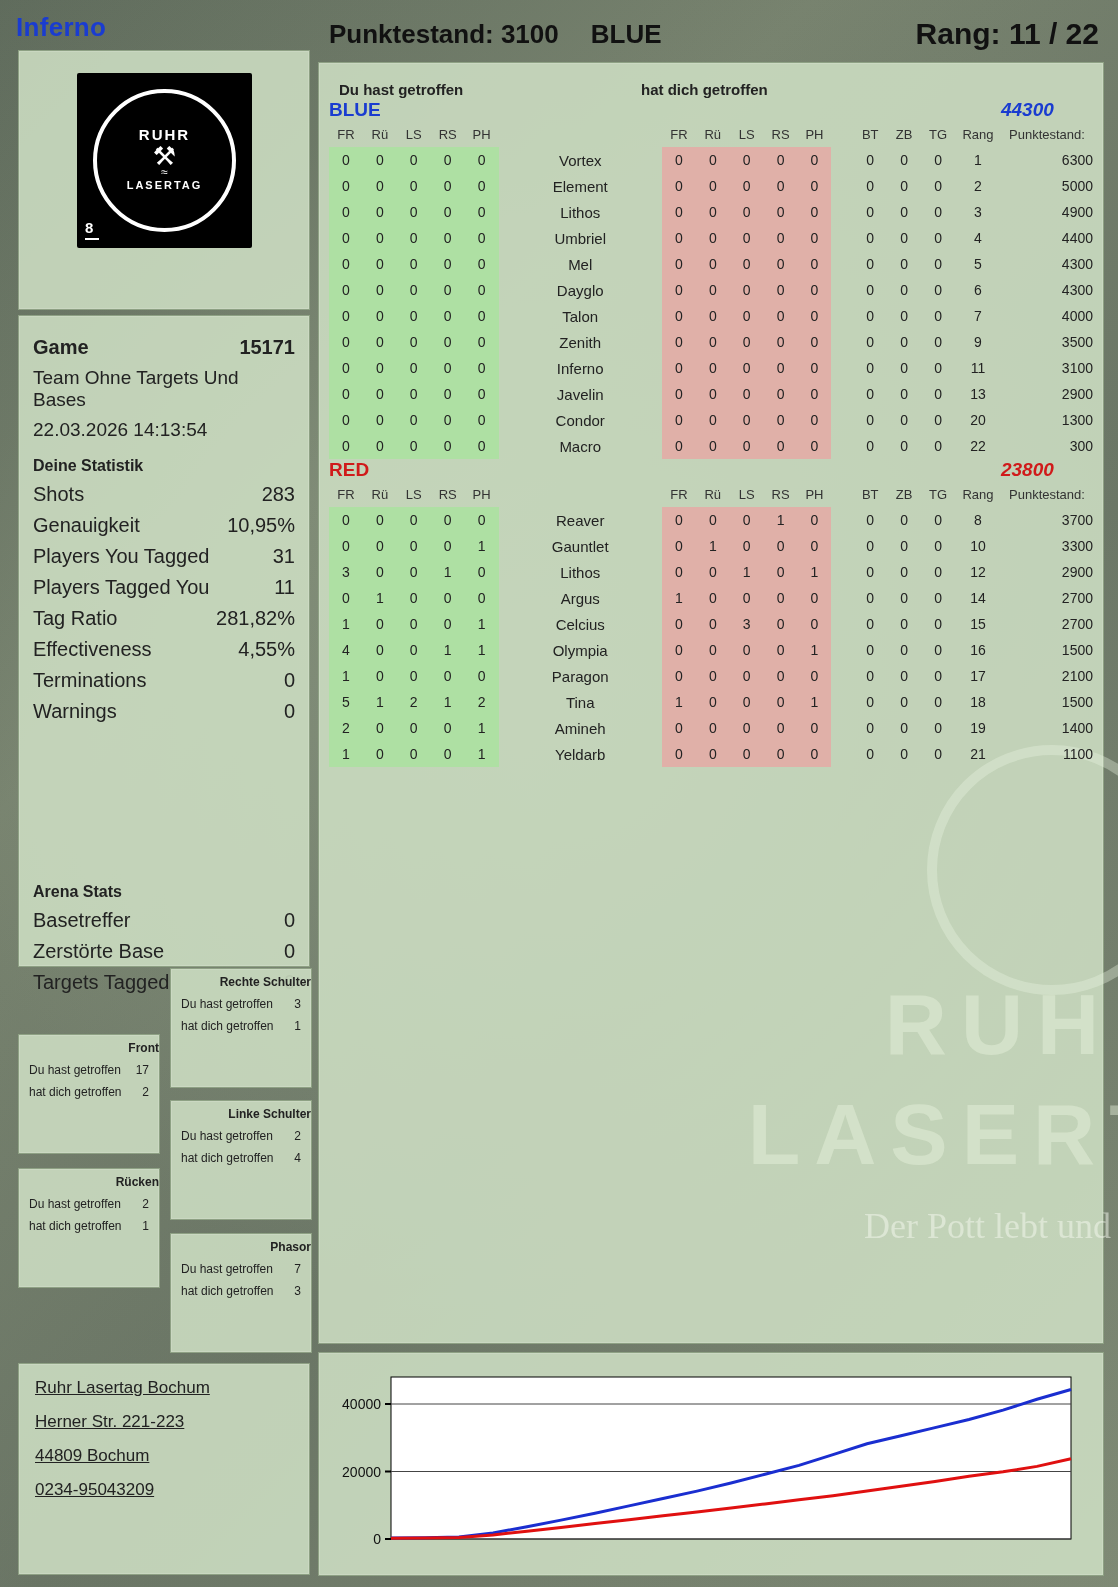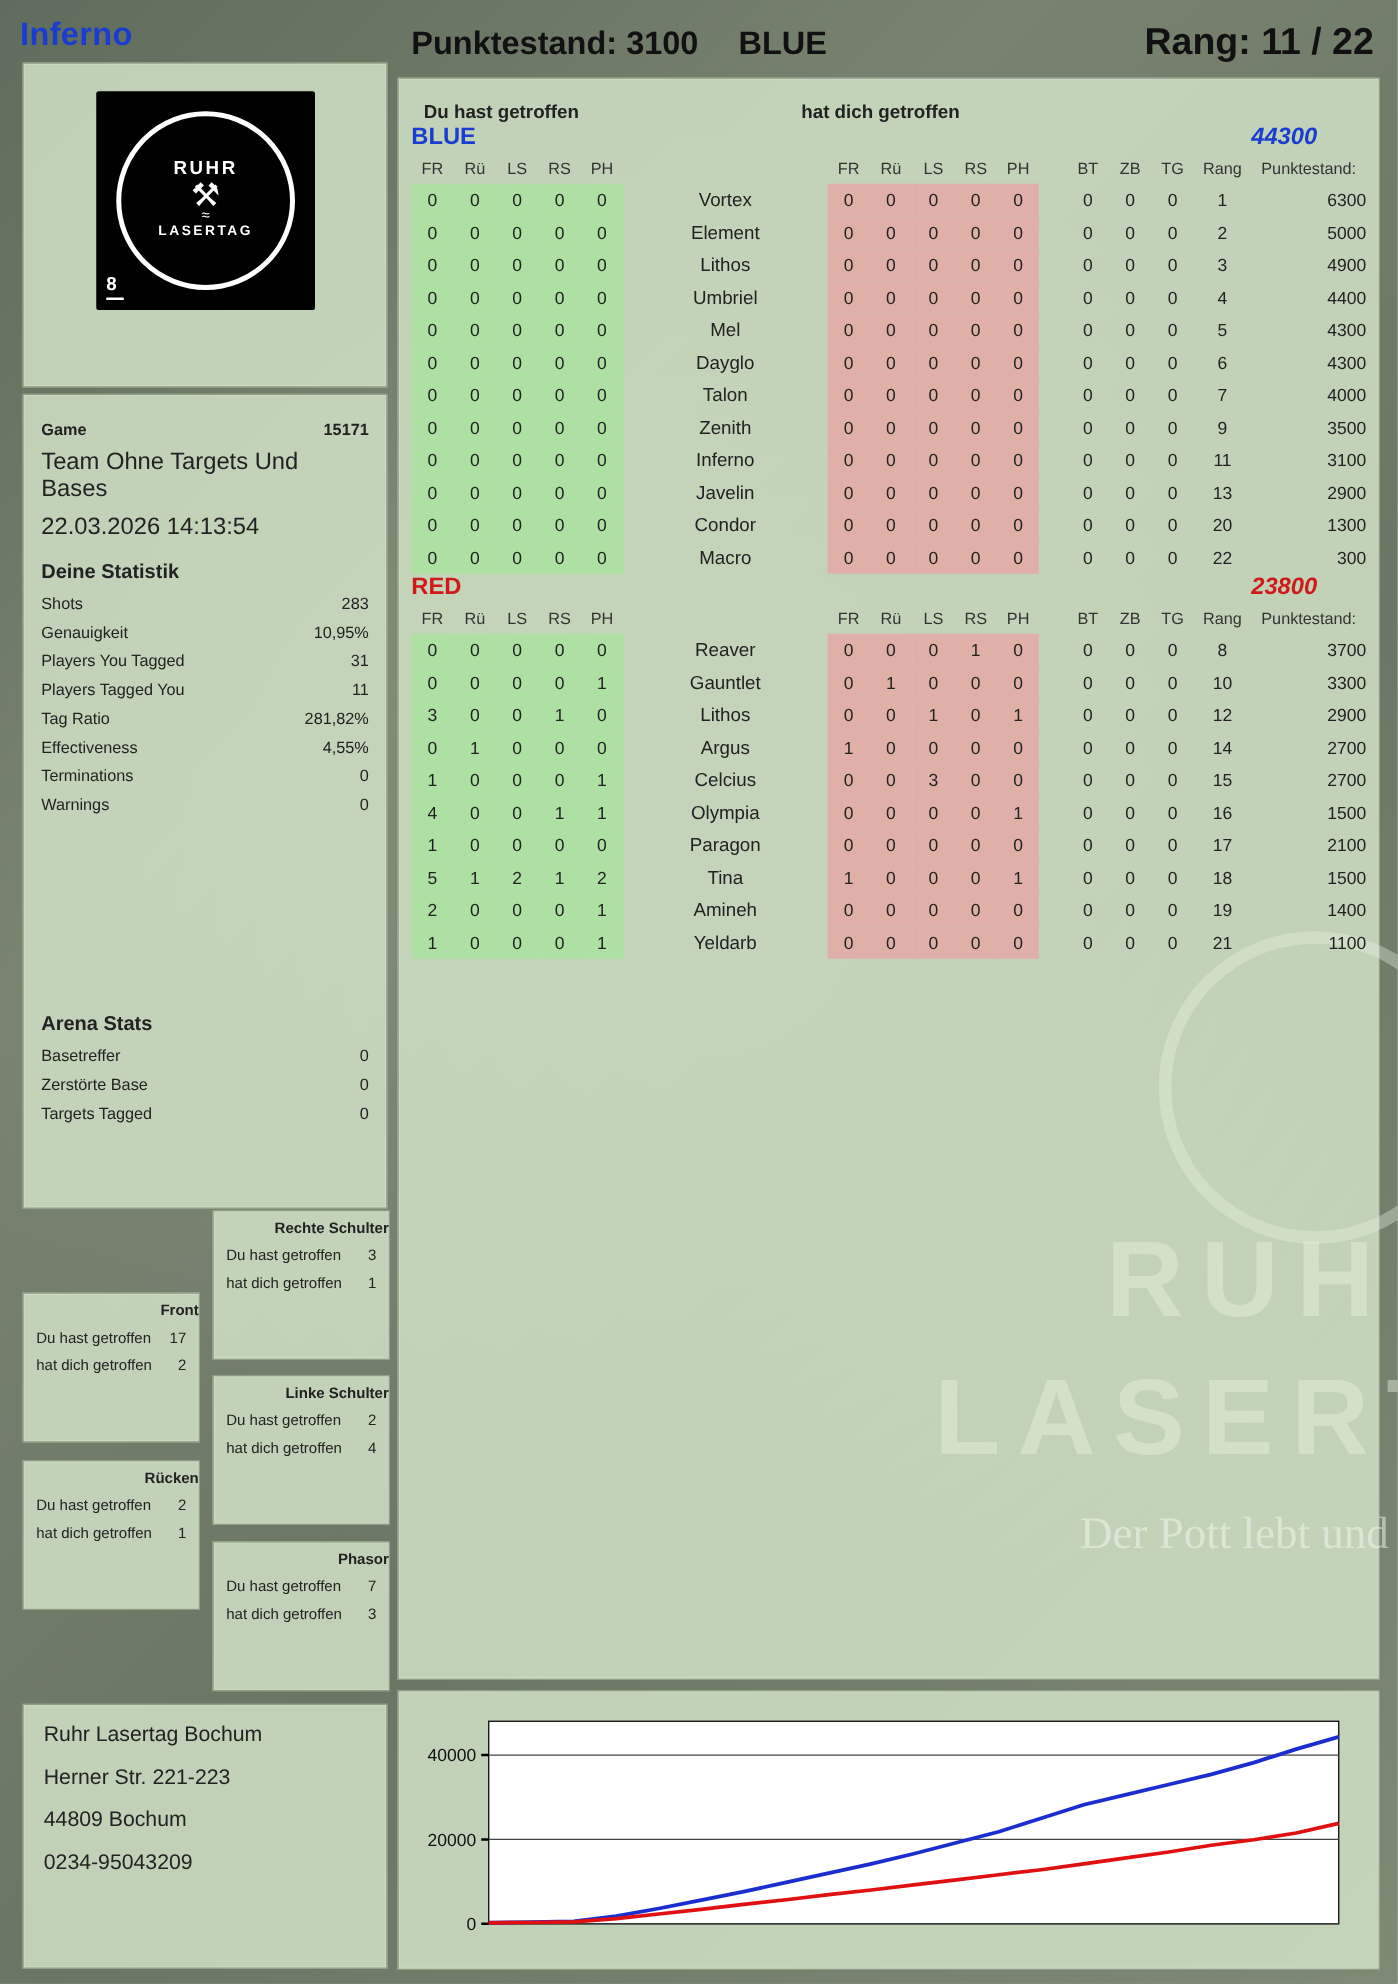--- a/index.html
+++ b/index.html
@@ -48,36 +48,36 @@
   }
   .logo-circle .top{font-size:15px;font-weight:bold;letter-spacing:2px;margin-top:-4px;}
   .logo-circle .hammers{font-size:26px;line-height:26px;}
   .logo-circle .bot{font-size:11px;font-weight:bold;letter-spacing:2px;}
   .logo-circle .wave{font-size:12px;margin-top:-4px;}
   .logo-num{position:absolute;left:8px;bottom:8px;font-size:15px;font-weight:bold;color:#fff;}
   .logo-num:after{content:"";display:block;width:14px;height:2px;background:#fff;margin-top:2px;}
 
   #stats-panel{position:absolute;left:18px;top:315px;width:290px;height:650px;padding:0;}
   .sp-inner{padding:12px 14px;}
-  .row{display:flex;justify-content:space-between;font-size:13px;margin:8px 0;}
+  .row{display:flex;justify-content:space-between;font-size:20px;margin:8px 0;}
   .row.b{font-weight:bold;}
   .sec-title{font-size:16px;font-weight:bold;margin:16px 0 8px;}
   .plain{font-size:19px;margin:8px 0;}
 
   
   .hitbox{position:absolute;}
   .hitbox .t{font-size:12px;font-weight:bold;text-align:right;padding:6px 0 2px;}
   .hitrow{display:flex;justify-content:space-between;font-size:12px;padding:6px 10px 2px;}
   #hb-front{left:18px;top:1034px;width:140px;height:118px;}
   #hb-ruecken{left:18px;top:1168px;width:140px;height:118px;}
   #hb-rs{left:170px;top:968px;width:140px;height:118px;}
   #hb-ls{left:170px;top:1100px;width:140px;height:118px;}
   #hb-ph{left:170px;top:1233px;width:140px;height:118px;}
 
-  #contact-panel{position:absolute;left:18px;top:1363px;width:290px;height:210px;}
+  #contact-panel{position:absolute;left:18px;top:1363px;width:290px;height:210px;text-decoration:underline;}
   .contact-line{font-size:17px;padding:14px 16px 0;}
 
   
   #board{position:absolute;left:318px;top:62px;width:784px;height:1280px;}
   .board-inner{position:relative;padding:10px 10px 0;}
   .lbl-you{position:absolute;left:10px;top:8px;font-size:15px;font-weight:bold;}
   .lbl-them{position:absolute;left:312px;top:8px;font-size:15px;font-weight:bold;}
 
   table.score{border-collapse:collapse;font-size:14px;width:764px;}
   table.score td,table.score th{padding:0;}

